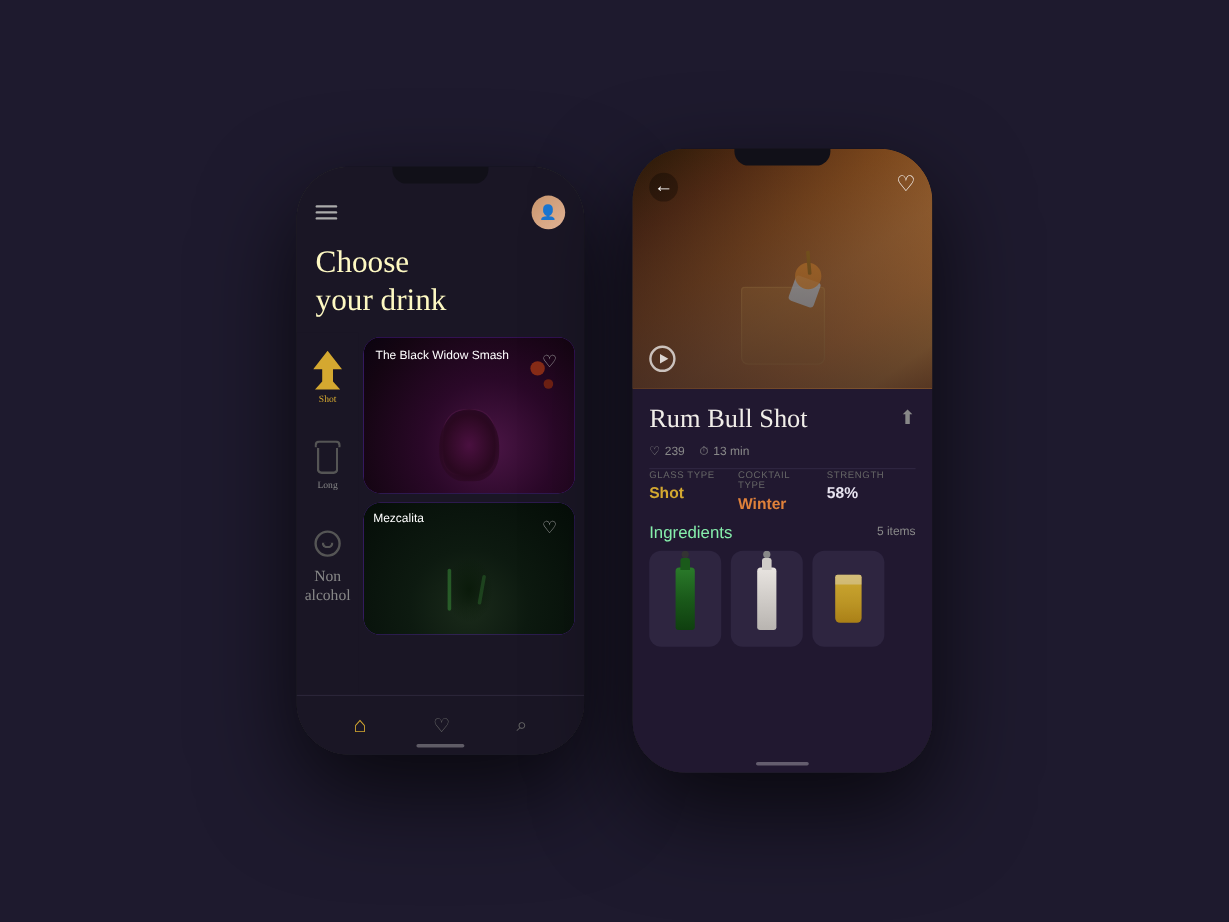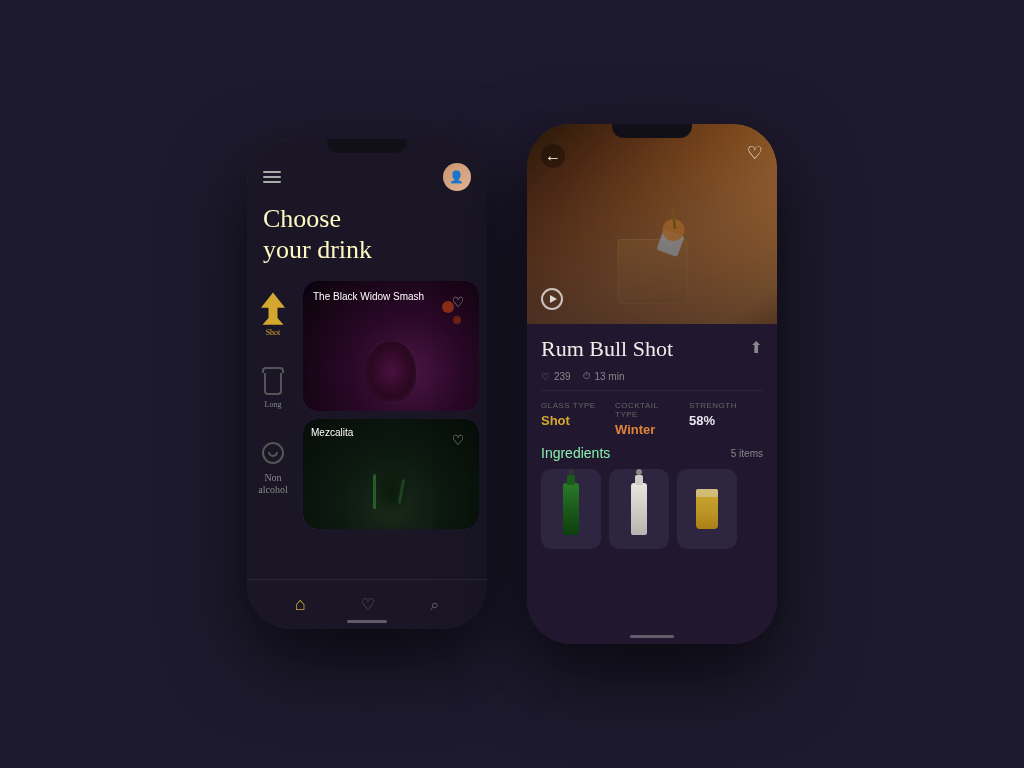--- a/index.html
+++ b/index.html
@@ -426,21 +426,20 @@
     .meta-icon {
       font-size: 10px;
       color: #888;
     }
 
     
     .specs-row {
       display: flex;
       gap: 0;
       border-top: 1px solid #2e2540;
-      padding-top: 10px;
     }
 
     .spec-item {
       flex: 1;
       display: flex;
       flex-direction: column;
       gap: 3px;
       padding-right: 10px;
     }
 
@@ -637,21 +636,21 @@
             </div>
             <span class="sidebar-icon-label">Long</span>
           </div>
 
           <div class="sidebar-item" style="margin-top:8px;">
             <div class="sidebar-item-icon">
               <div style="width:22px;height:22px;border:2px solid #555;border-radius:50%;position:relative;display:flex;align-items:center;justify-content:center;">
                 <div style="width:10px;height:5px;border:2px solid #555;border-top:none;border-radius:0 0 6px 6px;margin-top:2px;"></div>
               </div>
             </div>
-            <span class="sidebar-icon-label" style="font-size:10px;text-align:center;line-height:1.2;">Non alcohol</span>
+            <span class="sidebar-icon-label" style="font-size:13px;text-align:center;line-height:1.2;">Non alcohol</span>
           </div>
         </div>
 
         <div class="cards-area">
 
           <div class="card card-black-widow">
             <div class="card-image">
               <div class="card-image-bg" style="background: radial-gradient(circle at 60% 70%, #4a1545 0%, #2a0828 40%, #140512 80%, #0a0310 100%);">
 
                 <div style="position:absolute;bottom:15px;left:50%;transform:translateX(-50%);width:45px;height:55px;background:radial-gradient(ellipse,#3d1040 0%,#200825 60%,transparent 100%);border-radius:40% 40% 30% 30%;border:1px solid rgba(100,30,80,0.5);"></div>

